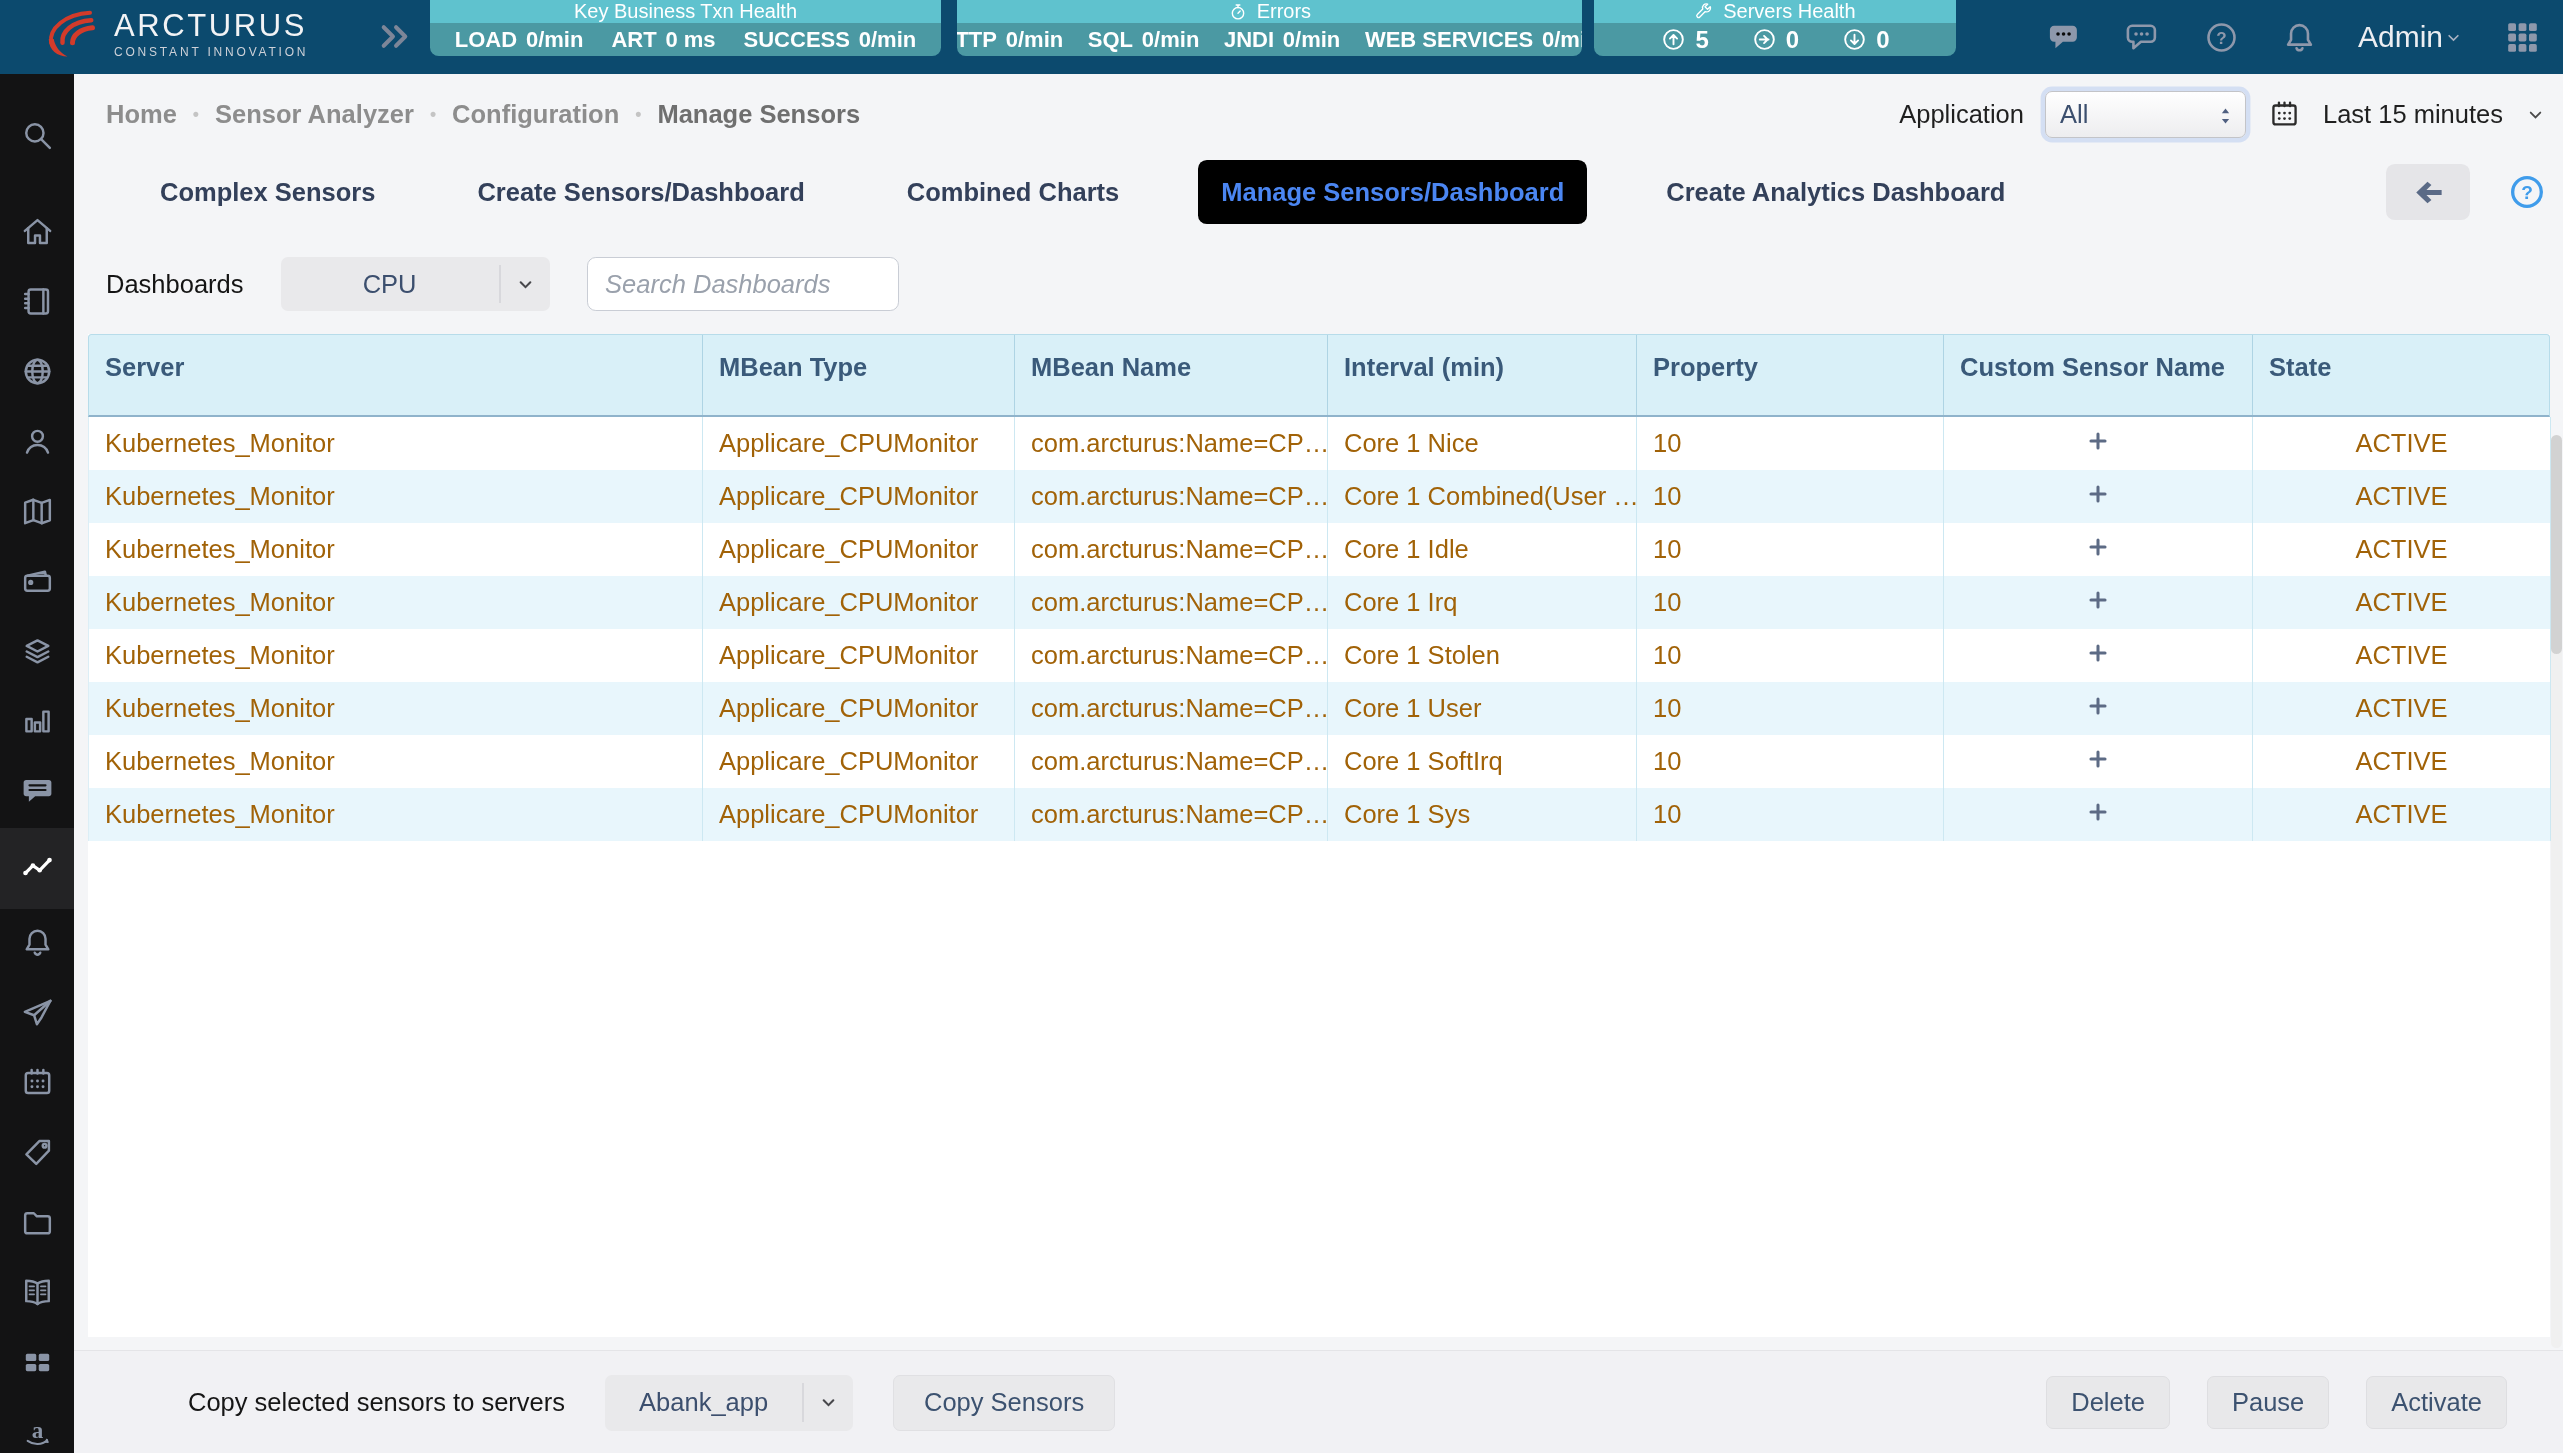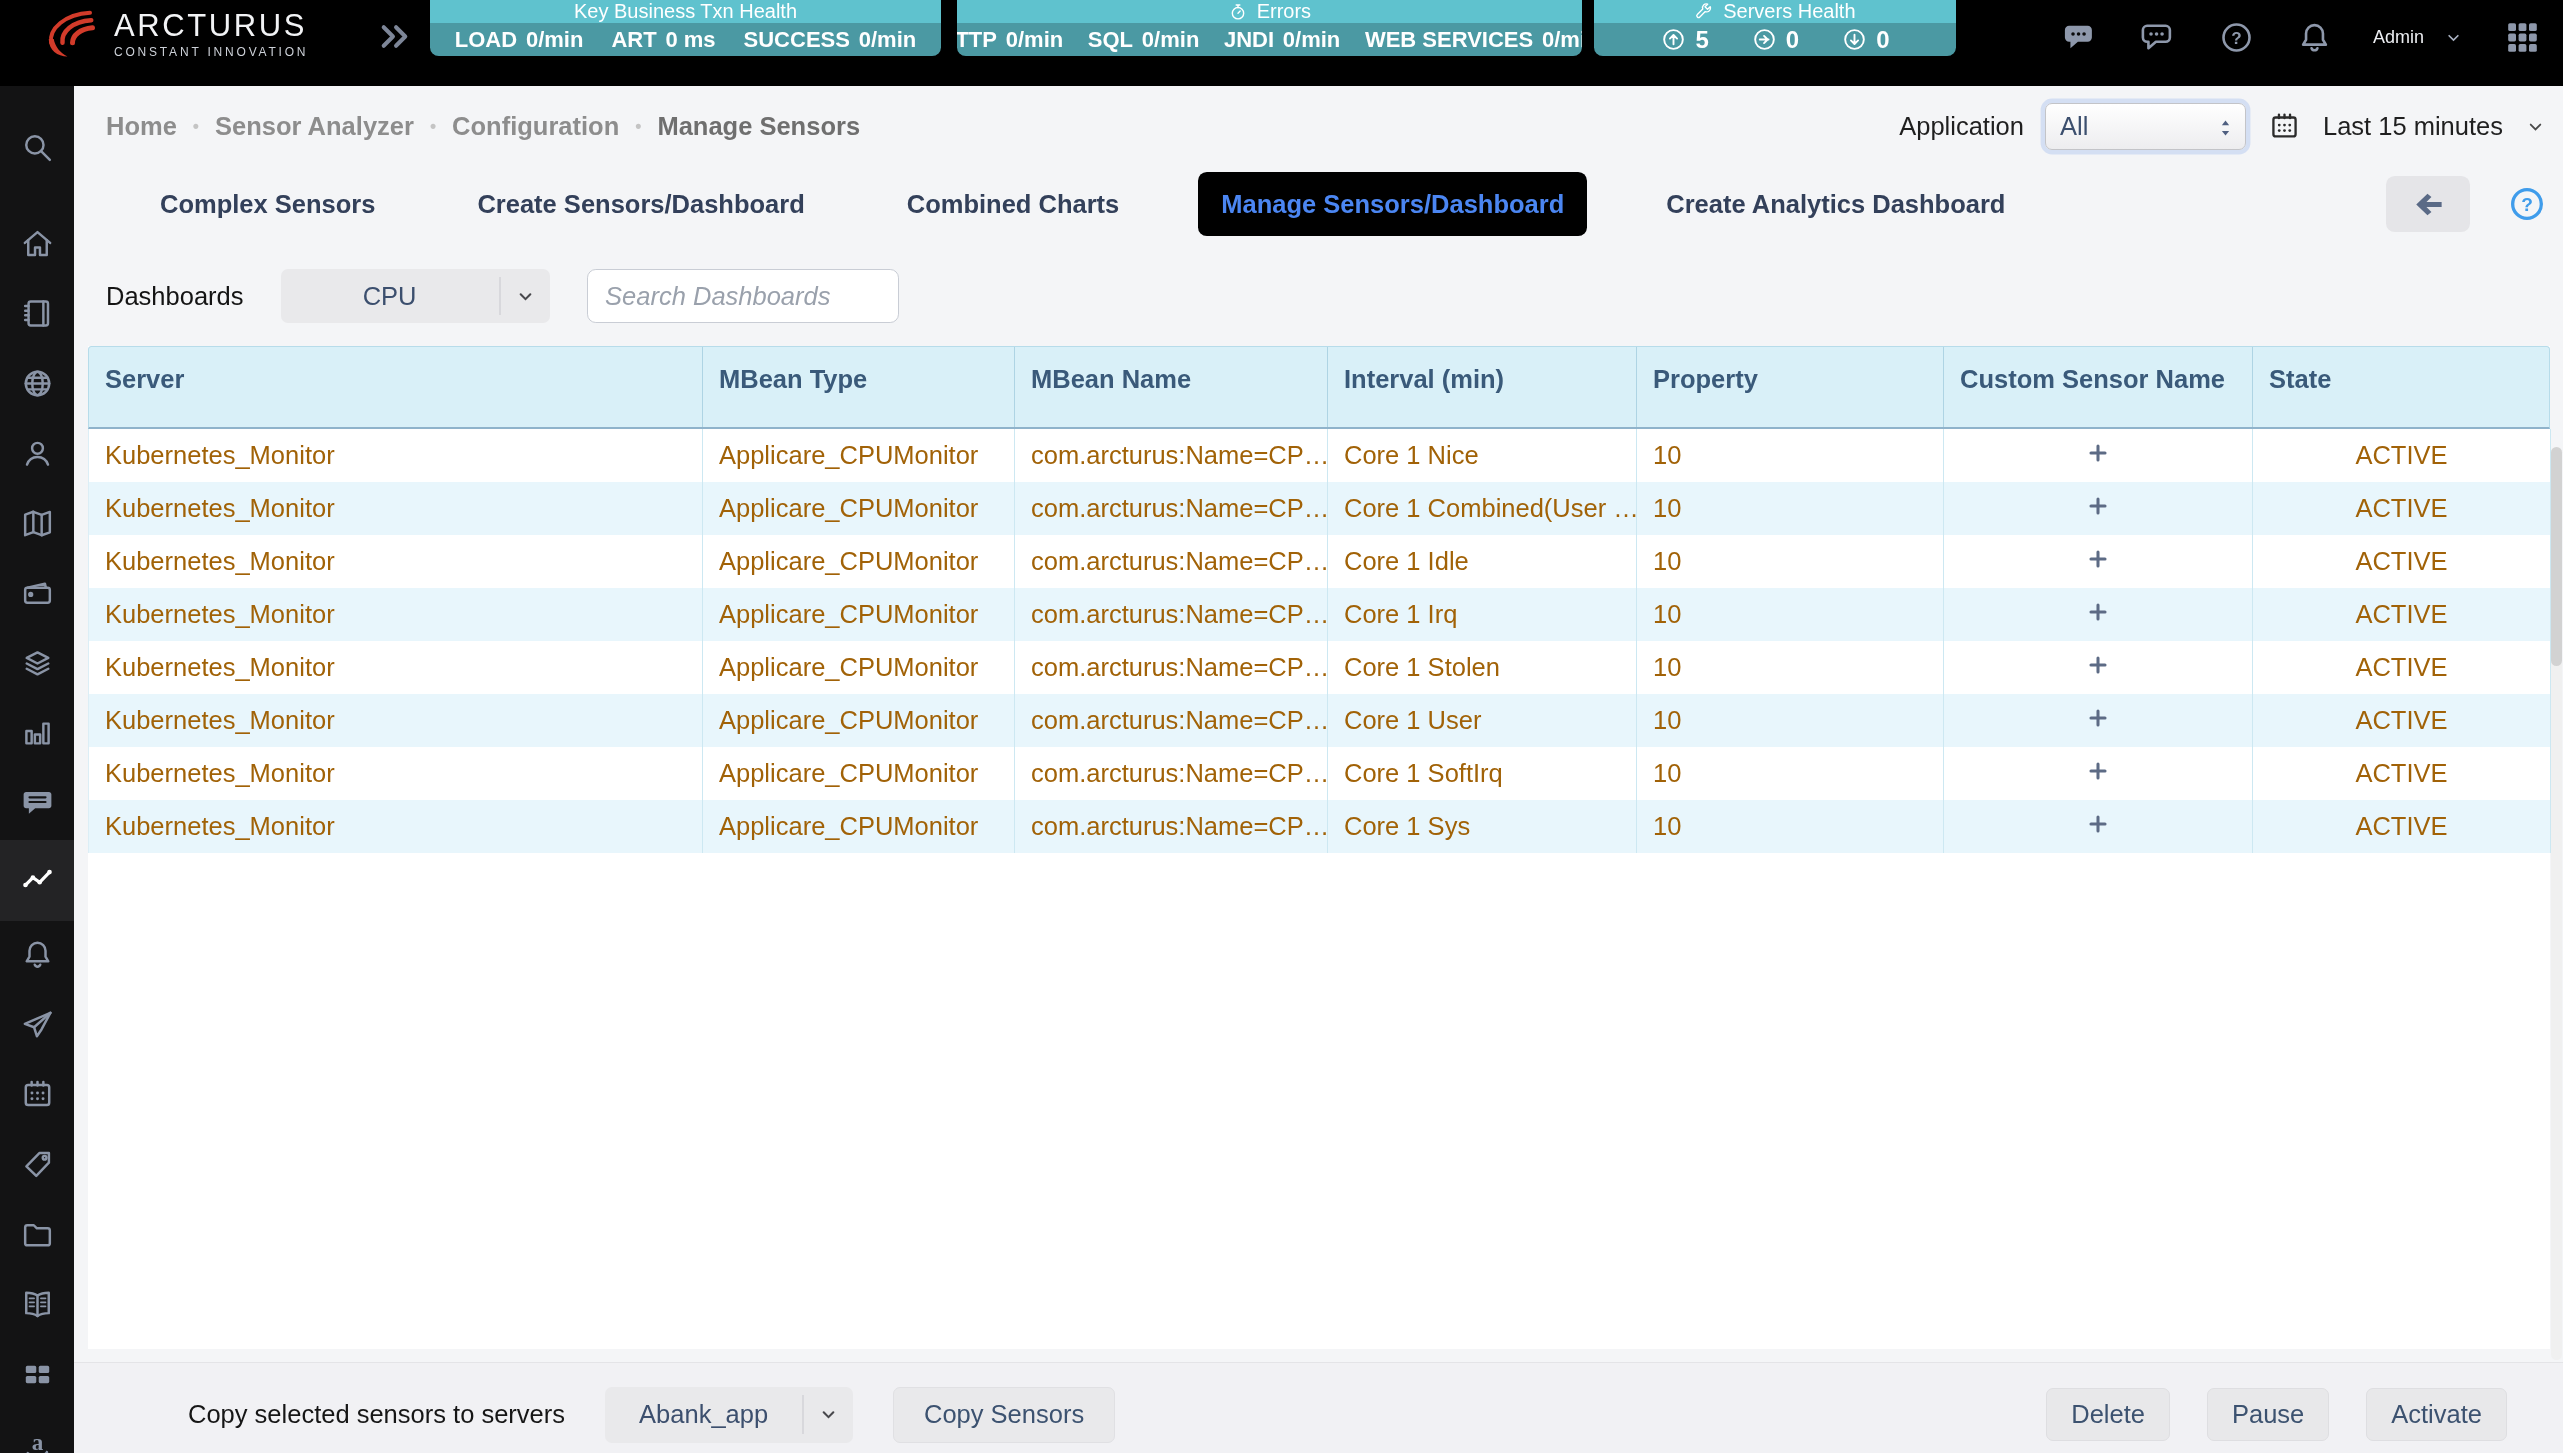--- a/index.html
+++ b/index.html
@@ -1,20 +1,20 @@
 <!DOCTYPE html>
 <html style="font-size:14px"><head>
 <meta charset="utf-8">
 <style>
   * { box-sizing: border-box; }
   html,body { margin:0; padding:0; width:2563px; height:1454px; overflow:hidden;
     font-family:"Liberation Sans", sans-serif; background:#f4f5f7; }
 
   
-  .topbar { position:relative; height:86px; background:#000000; color:#e8eaee; z-index:5; }
+  .topbar { position:relative; height:74px; background:#0c4a6e; color:#e8eaee; z-index:5; }
   .logo { position:absolute; left:40px; top:4.4px; display:flex; gap:14px; align-items:center; }
   .logo svg { width:60px; height:60px; }
   .logo-title { font-size:31px; letter-spacing:2.6px; color:#f2f3f5; font-weight:500; line-height:1.05; }
   .logo-sub { font-size:12px; letter-spacing:2.8px; color:#cdd1d8; margin-top:2.6px; }
   .collapse { position:absolute; left:376px; top:17.6px; color:#7d8698; }
   .collapse svg { width:37px; height:37px; }
   .panel { position:absolute; top:0; height:56px; border-radius:0 0 8.8px 8.8px; overflow:hidden;
     color:#fff; display:flex; flex-direction:column; }
   .p1 { left:430px; width:511px; } .p2 { left:957px; width:625px; } .p3 { left:1594px; width:362px; }
   .panel-h { height:23px; background:#5fc2ce; display:flex; align-items:center; justify-content:center;
@@ -23,21 +23,21 @@
   .panel-b { flex:1; background:#4b99a3; display:flex; align-items:center; justify-content:center;
     font-size:22px; font-weight:bold; }
   .p1 .panel-b { gap:28px; } .p2 .panel-b { gap:24.6px; } .p3 .panel-b { gap:42px; }
   .metric { display:flex; gap:8.8px; white-space:nowrap; }
   .arrow-metric { display:flex; align-items:center; gap:8px; font-size:24px; font-weight:bold; }
   .arrow-metric svg { width:27px; height:27px; }
   .top-icons { position:absolute; right:21px; top:0; height:74px; display:flex; align-items:center;
     gap:39px; color:#8e98ab; }
   .top-icons > * { flex:none; }
   .top-icons svg { width:39px; height:39px; display:block; }
-  .admin { display:flex; align-items:center; gap:19px; color:#eceef2; font-size:18px; }
+  .admin { display:flex; align-items:center; gap:0; color:#eceef2; font-size:30px; }
   .admin svg { width:21px; height:21px; color:#aab2c2; }
 
   
   .shell { display:flex; height:1380px; }
   .sidebar { width:74px; background:#131314; display:flex; flex-direction:column; align-items:center;
     overflow:hidden; flex:none; }
   .side-item { width:74px; height:70px; display:flex; align-items:center; justify-content:center;
     color:#8a94a6; flex:none; cursor:pointer; }
   .side-item svg { width:37px; height:37px; }
   .side-item.first { margin-top:28px; margin-bottom:26px; }

